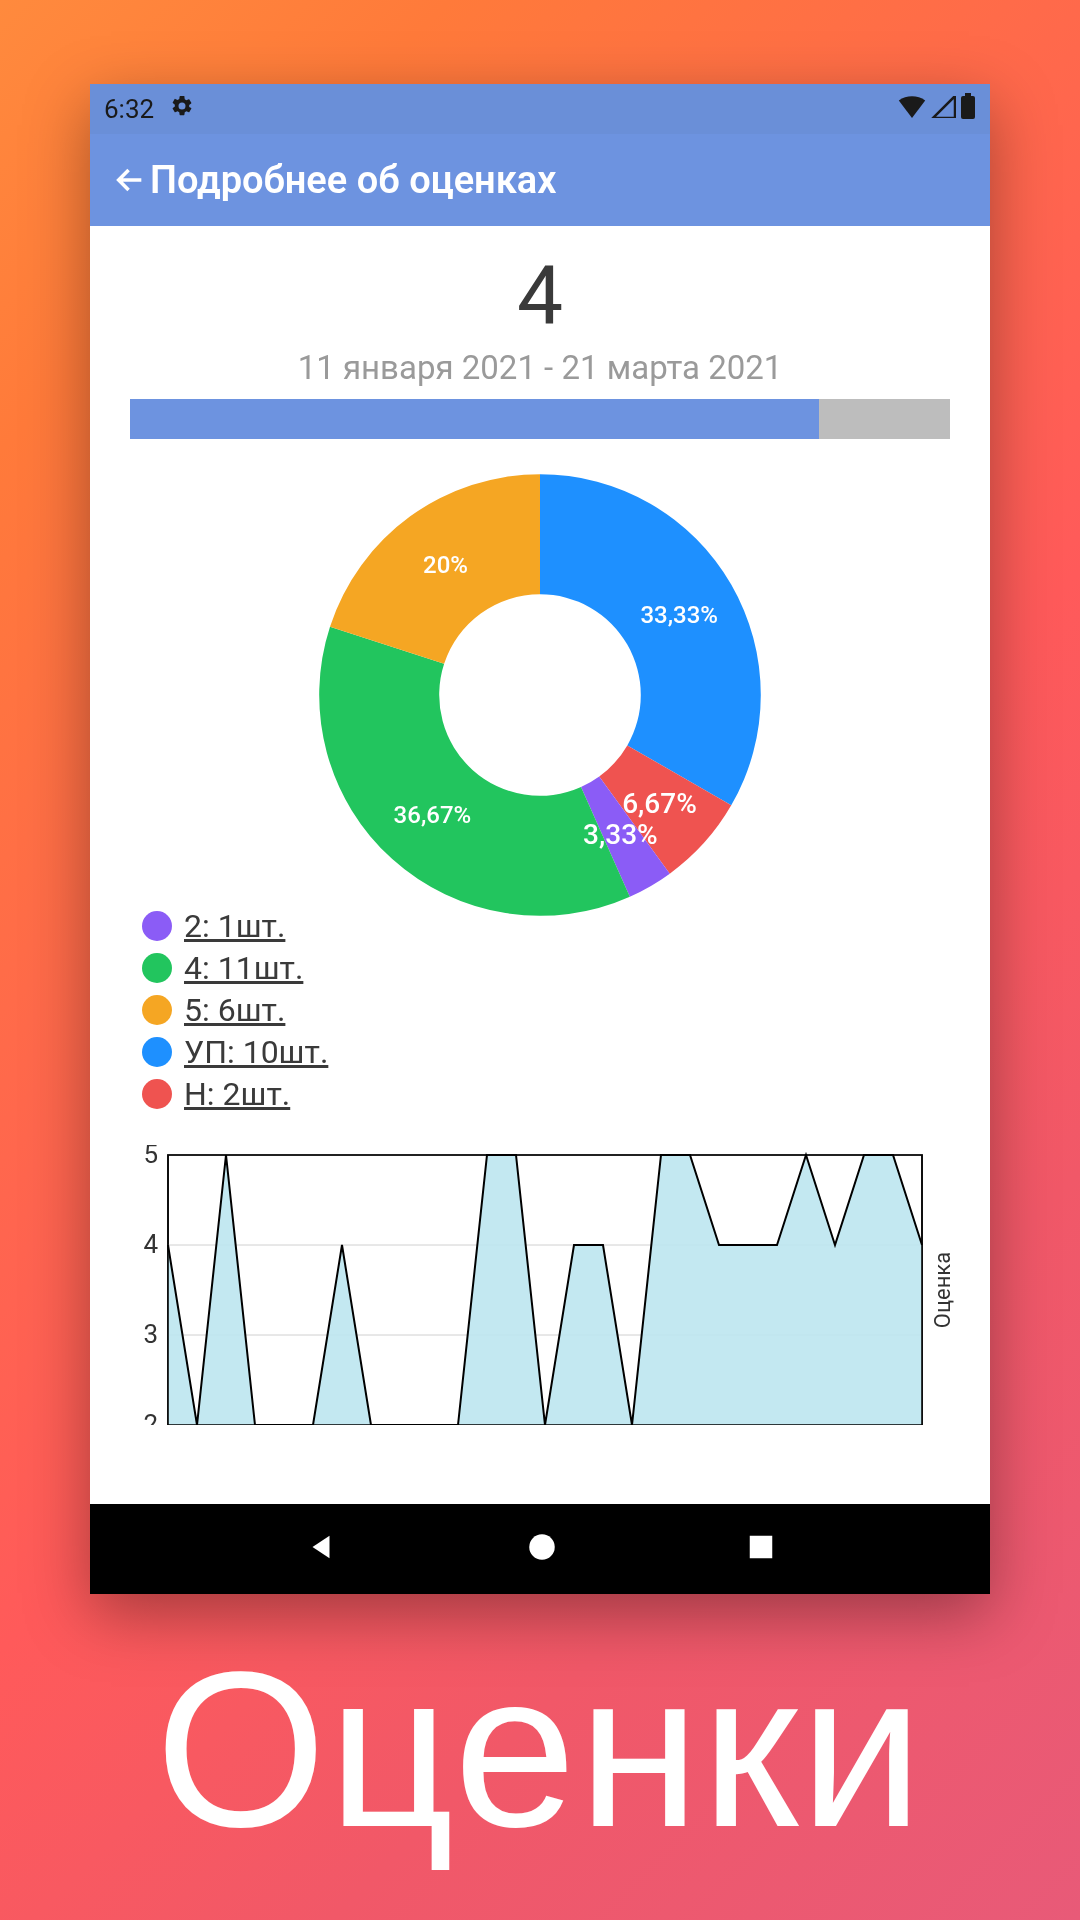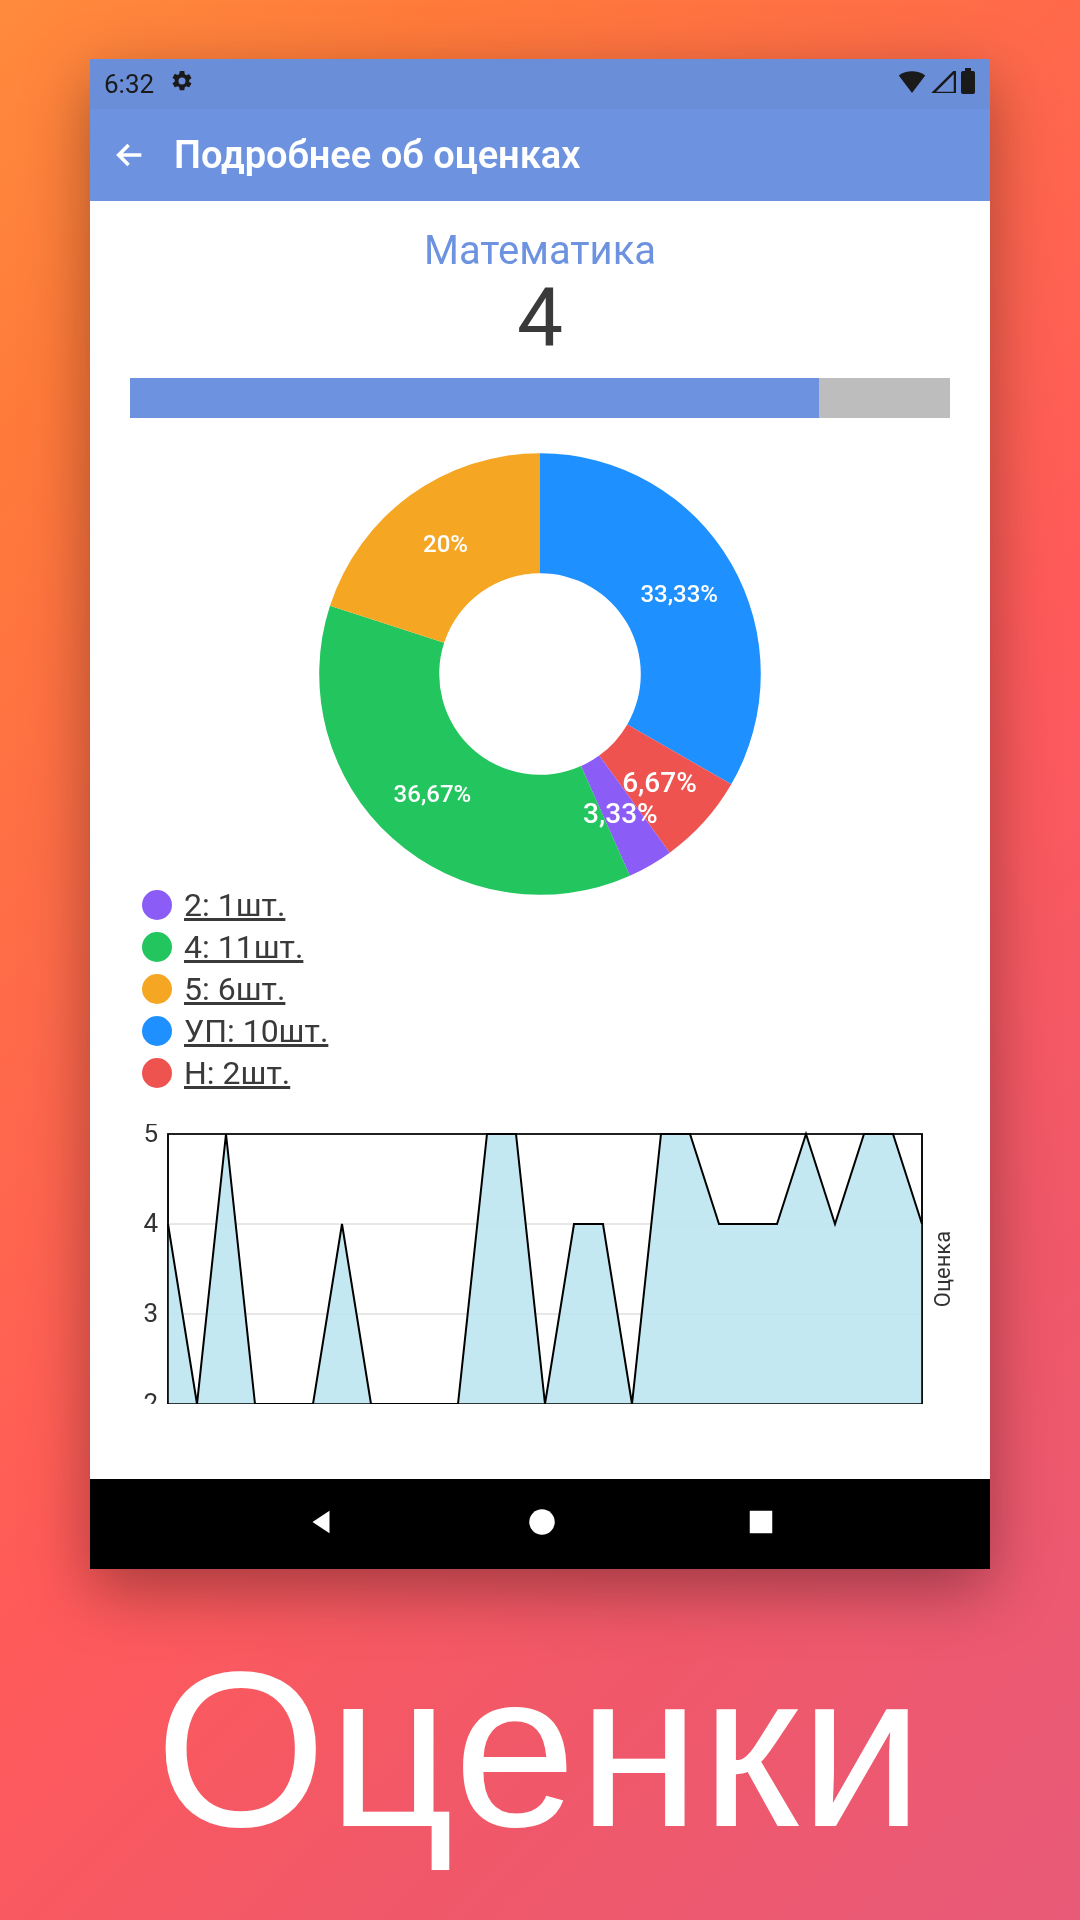--- a/index.html
+++ b/index.html
@@ -7,21 +7,21 @@
     width: 1080px;
     height: 1920px;
     background: linear-gradient(135deg, #ff8a3d 0%, #ff7a3a 15%, #ff6a4a 35%, #ff5a5a 55%, #f15868 75%, #e85a78 100%);
     font-family: -apple-system, BlinkMacSystemFont, "Segoe UI", Roboto, Arial, sans-serif;
     position: relative;
     overflow: hidden;
   }
   .phone {
     position: absolute;
     left: 90px;
-    top: 59px;
+    top: 84px;
     width: 900px;
     height: 1510px;
     background: #000;
     box-shadow: 0 20px 60px rgba(0,0,0,0.35);
     display: flex;
     flex-direction: column;
   }
   .status-bar {
     height: 50px;
     background: #6a8fd8;
@@ -34,21 +34,20 @@
   }
   .status-left { display: flex; align-items: center; gap: 16px; }
   .status-right { display: flex; align-items: center; gap: 4px; }
   .gear-icon svg { width: 24px; height: 24px; fill: #1a1a1a; }
   .wifi-icon svg, .cell-icon svg, .batt-icon svg { fill: #1a1a1a; }
   .app-bar {
     height: 92px;
     background: #6d93e0;
     display: flex;
     align-items: center;
-    gap: 24px;
     padding: 0 20px;
   }
   .back-btn { width: 40px; height: 40px; display:flex; align-items:center; justify-content:center; }
   .back-btn svg { width: 34px; height: 34px; stroke: #fff; stroke-width: 2.5; fill: none; }
   .app-title { color: #fff; font-size: 38px; font-weight: 600; }
   .content {
     flex: 1;
     background: #fff;
     padding: 26px 24px 0 24px;
     display: flex;
@@ -140,22 +139,22 @@
   <div class="app-bar">
     <div class="back-btn">
       <svg viewBox="0 0 24 24">
           <path d="M20 12 H4 M11 5 L4 12 L11 19"></path>
         </svg>
     </div>
     <div class="app-title">Подробнее об оценках</div>
   </div>
 
   <div class="content">
-    <div class="subject">Математика</div>
     <div class="grade">4</div>
+    <div class="summary2">11 января 2021 - 21 марта 2021</div>
     <div class="progress-wrap">
       <div class="progress-fill" style="width: 84%;"></div>
     </div>
 
     <div class="donut-wrap">
       <svg viewBox="0 0 200 200" id="donut-svg">
           <path d="M 100 8 A 92 92 0 0 1 179.68396961811519 145.98331203707815 L 136.37746439087869 120.99238158214438 A 42 42 0 0 0 100 58 Z" fill="#1e90ff"></path>
           <path d="M 179.68396961811519 145.98331203707815 A 92 92 0 0 1 154.07624321090753 174.42956348249515 L 124.68698059628387 133.9787137637478 A 42 42 0 0 0 136.37746439087869 120.99238158214438 Z" fill="#ef5350"></path>
           <path d="M 154.07624321090753 174.42956348249515 A 92 92 0 0 1 137.43737293335468 184.03834308129188 L 117.09097460000974 138.3653305371115 A 42 42 0 0 0 124.68698059628387 133.9787137637478 Z" fill="#8b5cf6"></path>
           <path d="M 137.43737293335468 184.03834308129188 A 92 92 0 0 1 12.50280050084588 71.57043651750482 L 60.055626315603554 87.0212862362522 A 42 42 0 0 0 117.09097460000974 138.3653305371115 Z" fill="#22c55e"></path>

